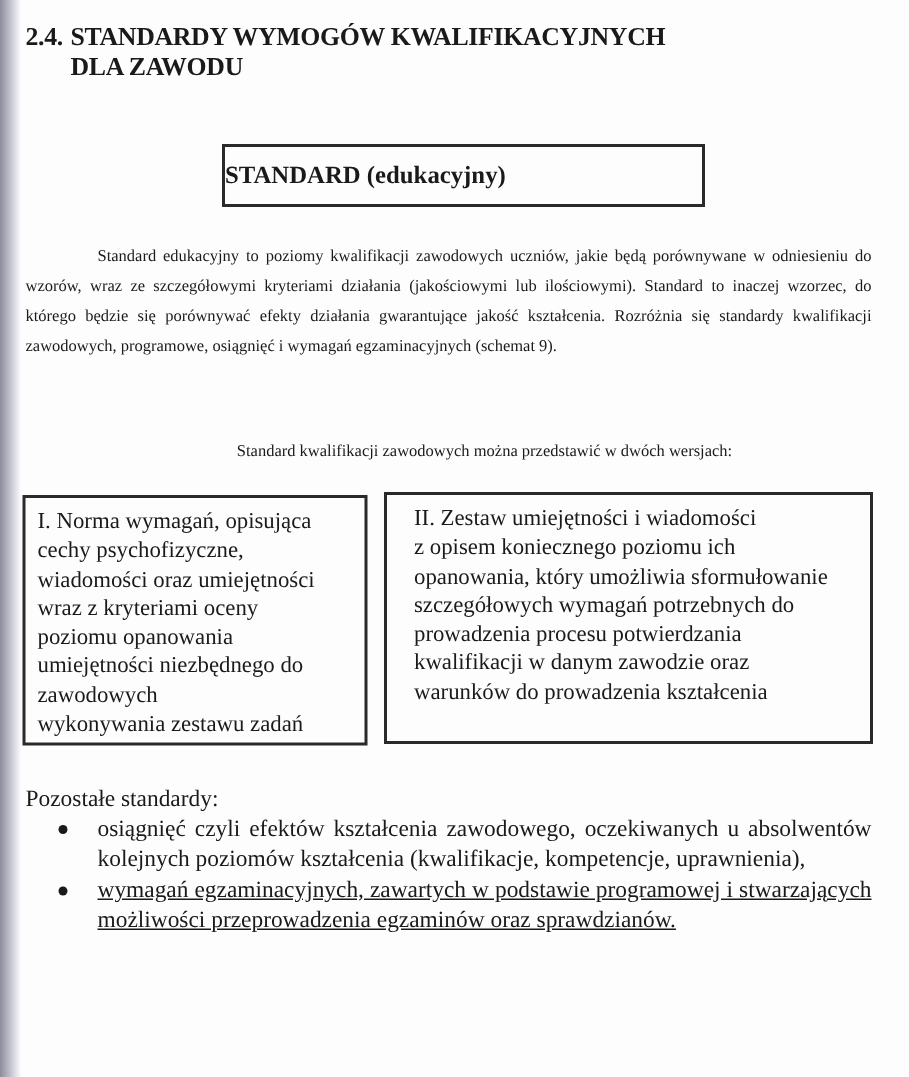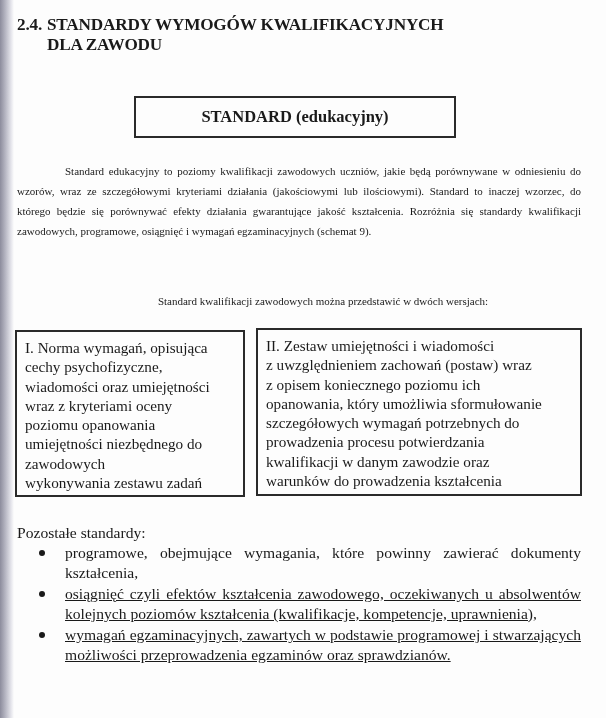--- a/index.html
+++ b/index.html
@@ -13,38 +13,38 @@
     position: absolute; left: 0; top: 0; width: 14px; height: 718px;
     background: linear-gradient(to right, #8c8c9c 0%, #b8b8c4 40%, #e6e6ec 80%, #fdfdfd 100%);
   }
   .heading {
     position: absolute; left: 17px; top: 15px;
     font-weight: bold; font-size: 17.2px; line-height: 20px; letter-spacing: -0.2px;
   }
   .heading .num { display: inline-block; width: 30px; }
   .heading .line2 { padding-left: 30px; }
   .std-box {
-    position: absolute; left: 134px; top: 96px; width: 318px; height: 38px;
+    position: absolute; left: 148px; top: 96px; width: 318px; height: 38px;
     border: 2px solid #2a2a2a; box-sizing: content-box;
-    display: flex; align-items: center; justify-content: center;
+    display: flex; align-items: center; justify-content: flex-start;
     font-weight: bold; font-size: 16.5px;
   }
   .para {
     position: absolute; left: 17px; width: 564px;
     font-size: 11px; line-height: 20px; text-align: justify;
   }
   .para .indent { display: inline-block; width: 48px; }
   .p1 { top: 161px; }
   .p2 { top: 291px; text-align: center; padding-left: 48px; box-sizing: border-box; }
   .ver-box {
     position: absolute; border: 2px solid #2a2a2a; box-sizing: border-box;
     font-size: 15.2px; line-height: 19.3px; padding: 6px 8px;
   }
   .vb1 { left: 15px; top: 330px; width: 230px; height: 167px; }
-  .vb2 { left: 256px; top: 328px; width: 326px; height: 168px; padding-left: 8px; }
+  .vb2 { left: 256px; top: 328px; width: 326px; height: 168px; padding-left: 18px; }
   .ver-box div { white-space: nowrap; }
   .rest-title {
     position: absolute; left: 17px; top: 523px; font-size: 15.6px; line-height: 20px;
   }
   .bullets {
     position: absolute; left: 17px; top: 543px; width: 564px; margin: 0; padding: 0; list-style: none;
   }
   .bullets li {
     position: relative; padding-left: 48px; font-size: 15.6px; line-height: 20px; text-align: justify;
   }
@@ -79,37 +79,32 @@
   <div>wiadomości oraz umiejętności</div>
   <div>wraz z kryteriami oceny</div>
   <div>poziomu opanowania</div>
   <div>umiejętności niezbędnego do</div>
   <div>zawodowych</div>
   <div>wykonywania zestawu zadań</div>
 </div>
 
 <div class="ver-box vb2">
   <div>II. Zestaw umiejętności i wiadomości</div>
-  <div>z uwzględnieniem zachowań (postaw) wraz</div>
   <div>z opisem koniecznego poziomu ich</div>
   <div>opanowania, który umożliwia sformułowanie</div>
   <div>szczegółowych wymagań potrzebnych do</div>
   <div>prowadzenia procesu potwierdzania</div>
   <div>kwalifikacji w danym zawodzie oraz</div>
   <div>warunków do prowadzenia kształcenia</div>
 </div>
 
 <div class="rest-title">Pozostałe standardy:</div>
 
 <ul class="bullets">
   <li>
     <span class="dot"></span>
-    <span>programowe, obejmujące wymagania, które powinny zawierać dokumenty kształcenia,</span>
-  </li>
-  <li>
-    <span class="dot"></span>
     <span>osiągnięć czyli efektów kształcenia zawodowego, oczekiwanych u absolwentów kolejnych poziomów kształcenia (kwalifikacje, kompetencje, uprawnienia),</span>
   </li>
   <li>
     <span class="dot"></span>
     <span>wymagań egzaminacyjnych, zawartych w podstawie programowej i stwarzających możliwości przeprowadzenia egzaminów oraz sprawdzianów.</span>
   </li>
 </ul>
 
 </body></html>

